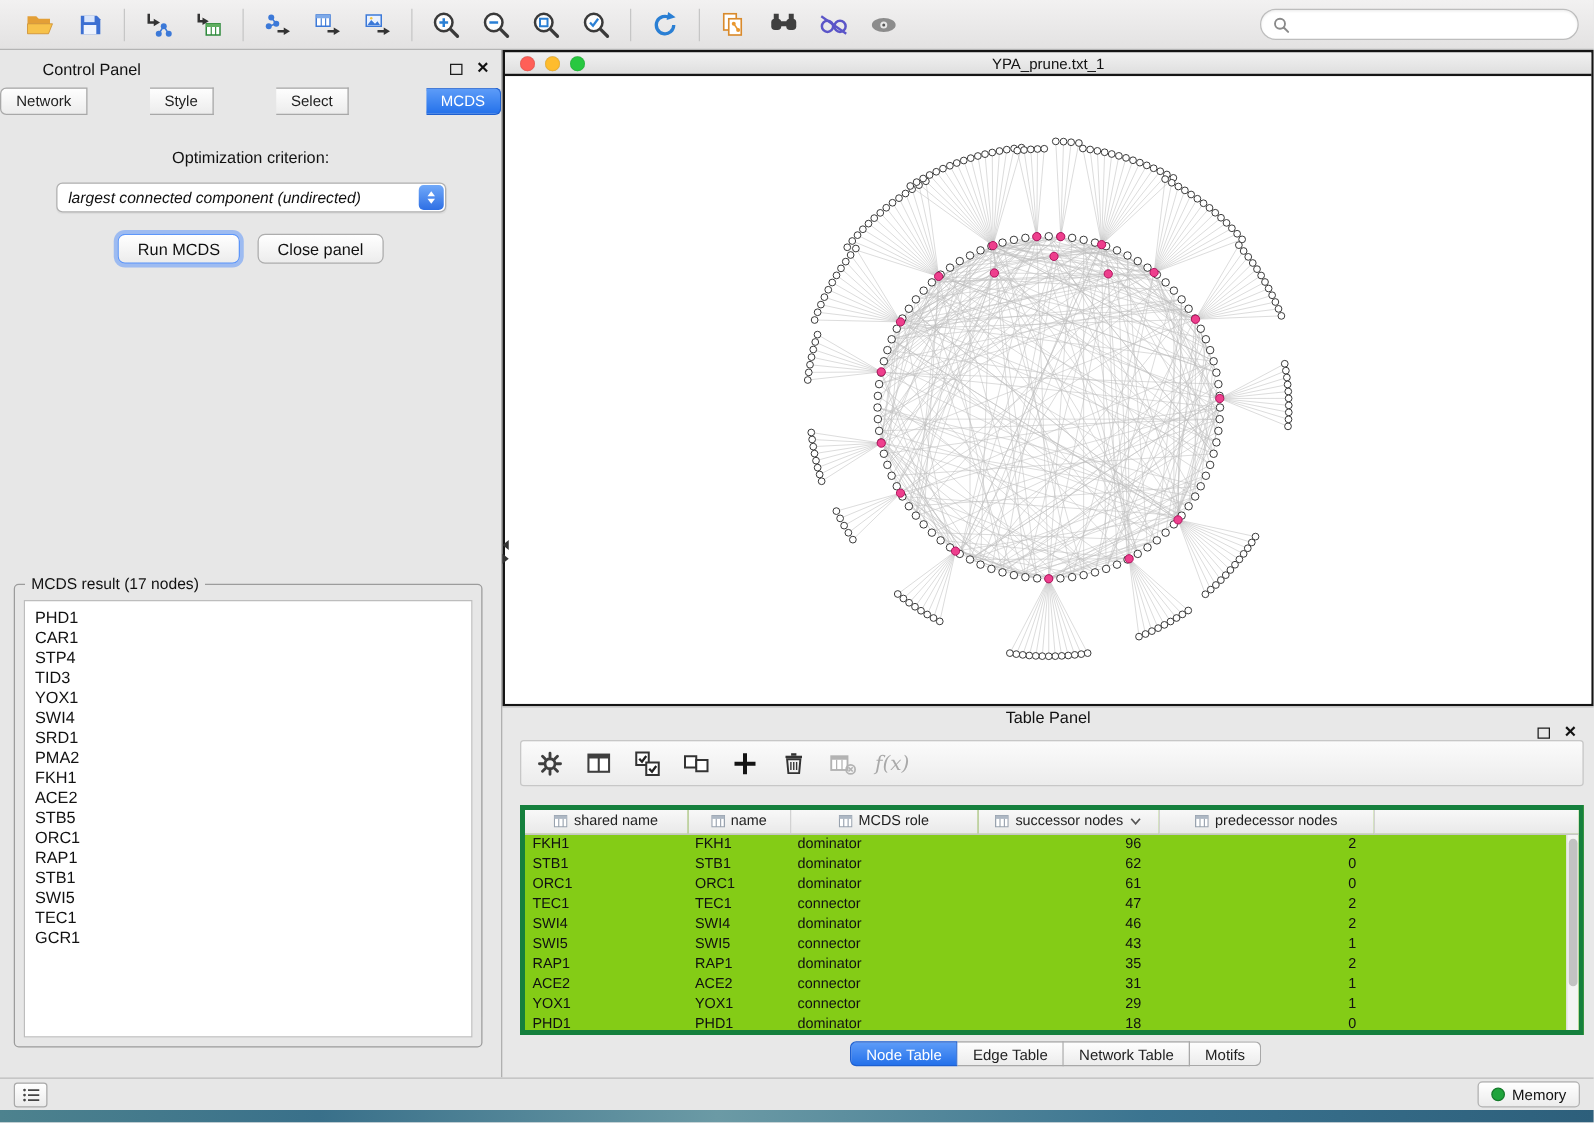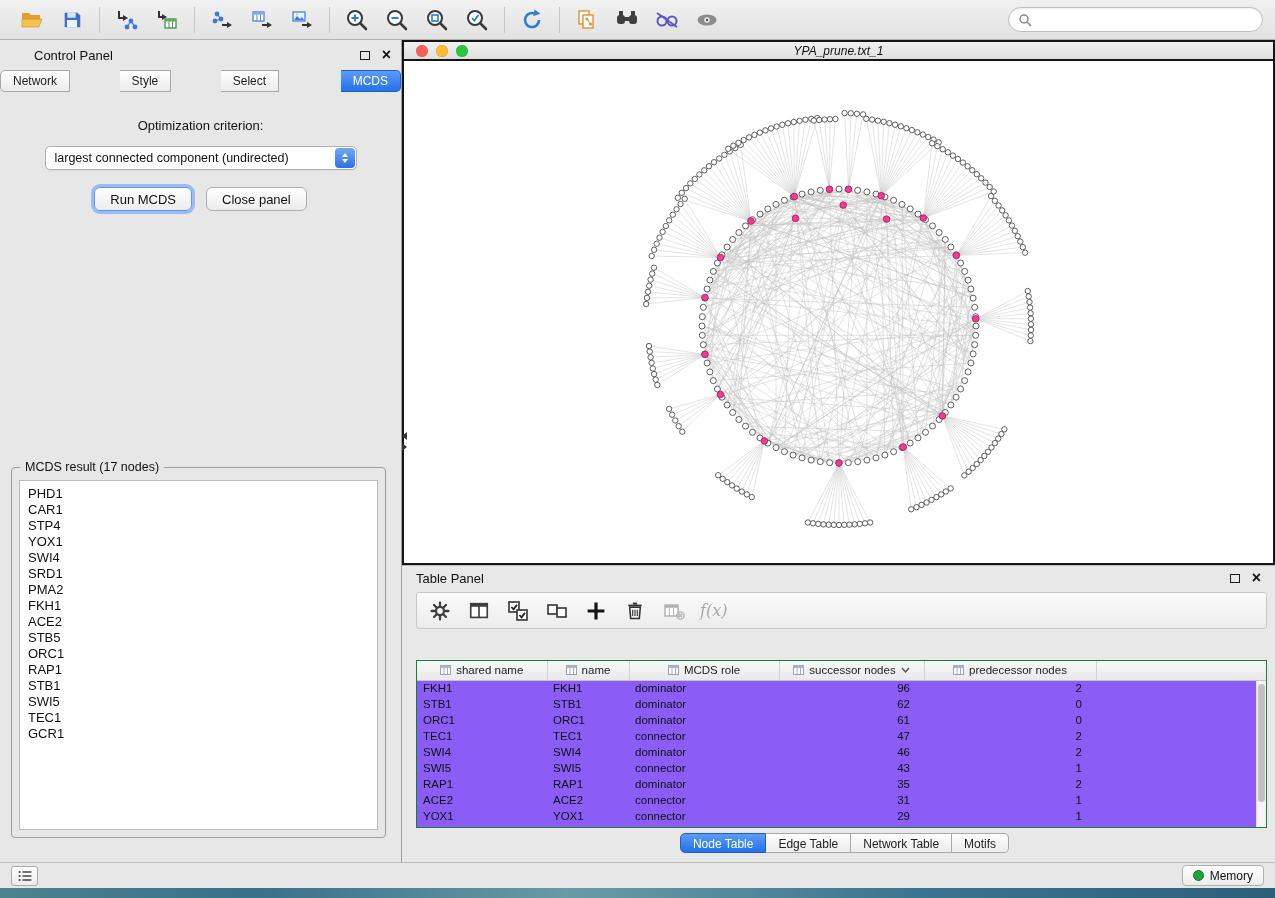--- a/index.html
+++ b/index.html
@@ -30,61 +30,61 @@
   .seg-tabs { display:flex; justify-content:space-between; height:22px; }
   .seg-tab { font-size:12px; line-height:20px; padding:0 12px; background:linear-gradient(#fefefe,#ececec);
              border:1px solid #a8a8a8; border-left:none; color:#222; }
   .seg-tab:first-child { border-left:1px solid #a8a8a8; border-radius:5px 0 0 5px; }
   .seg-tab:last-child { border-radius:0 5px 5px 0; }
   .seg-tab.selected { background:linear-gradient(#5d9cf8,#2471ea); border-color:#1d5fd0; color:#fff;margin-left:12px; }
   .cp-content { position:absolute; top:58px; left:0; right:0; bottom:0; }
   .opt-label { text-align:center; margin-top:20px; font-size:13px; }
   .combo { margin:13px auto 0; width:312px; height:24px; background:#fff; border:1px solid #b0b0b0;
            border-radius:5px; position:relative; display:flex; align-items:center; padding-left:9px;
-           font-size:12.5px; box-shadow:0 1px 1px rgba(0,0,0,.05); }
+           font-size:12.5px; box-shadow:0 1px 1px rgba(0,0,0,.05);font-style:italic; }
   .combo-stepper { position:absolute; right:1px; top:1px; bottom:1px; width:20px; border-radius:4px;
                    background:linear-gradient(#71a9f9,#2e6fe4); display:flex; flex-direction:column;
                    align-items:center; justify-content:center; gap:2px; }
   .arr-up { width:0; height:0; border-left:3.5px solid transparent; border-right:3.5px solid transparent; border-bottom:4.5px solid #fff; }
   .arr-dn { width:0; height:0; border-left:3.5px solid transparent; border-right:3.5px solid transparent; border-top:4.5px solid #fff; }
   .btn-row { display:flex; justify-content:center; gap:14px; margin-top:17px; }
   .btn { height:24px; padding:0 15px; font-size:13px; color:#111; background:linear-gradient(#ffffff,#ececec);
          border:1px solid #adadad; border-radius:6px; }
   .btn.focused { border-color:#5d96fa; box-shadow:0 0 0 3px rgba(96,152,250,.55); }
   .result-box { position:absolute; top:369px; left:11px; right:15px; bottom:24px;
                 border:1px solid #9c9c9c; border-radius:4px; }
   .result-legend { position:absolute; top:-8px; left:8px; background:#e7e7e7; padding:0 5px; font-size:12.5px; }
   .result-list { position:absolute; top:12px; left:7px; right:7px; bottom:7px; background:#fff;
                  border:1px solid #bdbdbd; list-style:none; padding:5px 0 0 8px; overflow:hidden;
                  font-size:13px; line-height:16px; }
 
   
   .right-col { flex:1; display:flex; flex-direction:column; position:relative; }
-  .network-view { height:525px; flex:none; display:flex; flex-direction:column; border:2px solid #151515; background:#fff; position:relative;font-style:italic; }
+  .network-view { height:525px; flex:none; display:flex; flex-direction:column; border:2px solid #151515; background:#fff; position:relative; }
   .nv-titlebar { height:19px; background:linear-gradient(#f1f1f1,#dfdfdf); border-bottom:2px solid #151515;
                  display:flex; align-items:center; position:relative; flex:none; }
   .traffic { position:absolute; left:12px; top:3px; display:flex; gap:8px; }
   .dot { width:12px; height:12px; border-radius:50%; box-shadow:inset 0 0 1px rgba(0,0,0,.35); }
   .nv-title { margin:0 auto; font-size:12px; color:#111; }
   .nv-canvas { flex:1; position:relative; background:#fff; overflow:hidden; }
   .nv-canvas svg { position:absolute; inset:0; }
   .split-handles { position:absolute; left:-2px; top:390px; display:flex; flex-direction:column; gap:3px; }
   .tri-l { width:0; height:0; border-top:4px solid transparent; border-bottom:4px solid transparent; border-right:5px solid #333; }
   .tri-r { width:0; height:0; border-top:4px solid transparent; border-bottom:4px solid transparent; border-left:5px solid #333; }
 
   
   .table-panel { flex:1; background:#e8e8e8; position:relative; border-top:1px solid #bdbdbd; }
-  .tp-header { height:24px; display:flex; align-items:center; padding:0 14px; font-size:13px; }
+  .tp-header { height:24px; display:flex; align-items:center; padding:0 14px; font-size:13px;flex-direction:column; }
   .tp-toolbar { margin:2px 8px 0 14px; height:37px; background:linear-gradient(#fbfbfb,#ececec);
                 border:1px solid #c7c7c7; border-radius:3px; display:flex; align-items:center;
                 padding:0 10px; gap:13px; }
   .tp-icon { width:26px; height:26px; display:flex; align-items:center; justify-content:center; }
   .fx-label { font-family:"DejaVu Serif", serif; font-style:italic; font-size:16px; color:#a9a9a9; }
-  .tp-tablewrap { position:absolute; left:14px; right:8px; top:78px; bottom:34px; background:#8b5cf6;
-                  border:1px solid #15803d; overflow:hidden;margin-top:16px; }
+  .tp-tablewrap { position:absolute; left:14px; right:8px; top:78px; bottom:34px; background:#84cc16;
+                  border:4px solid #15803d; overflow:hidden; }
   table.datatable { border-collapse:collapse; table-layout:fixed; width:1075px; font-size:11.5px; }
   .datatable th { background:linear-gradient(#f8f8f8,#e9e9e9); border-right:1px solid #d2d2d2;
                   border-bottom:1px solid #c6c6c6; height:19px; font-weight:normal; font-size:11.5px;
                   text-align:center; color:#222; white-space:nowrap; overflow:hidden; }
   .datatable th .th-inner { display:flex; align-items:center; justify-content:center; gap:5px; }
   .datatable td { height:16px; padding:0 6px; white-space:nowrap; overflow:hidden; color:#111; }
   .datatable td.num { text-align:right; padding-right:14px; }
   .vscroll { position:absolute; top:20px; right:0; bottom:0; width:10px; background:#f4f4f4; border-left:1px solid #e0e0e0; }
   .vthumb { position:absolute; top:3px; left:1px; right:1px; height:118px; background:#c2c2c2; border-radius:4px; }
   .tp-tabs { position:absolute; bottom:9px; left:0; right:0; display:flex; justify-content:center; height:20px; }
@@ -276,20 +276,21 @@
         <div class="btn-row">
           <button class="btn focused">Run MCDS</button>
           <button class="btn">Close panel</button>
         </div>
         <div class="result-box">
           <span class="result-legend">MCDS result (17 nodes)</span>
           <ul class="result-list" id="result-list">
               <li>PHD1</li>
               <li>CAR1</li>
               <li>STP4</li>
+              <li>TID3</li>
               <li>YOX1</li>
               <li>SWI4</li>
               <li>SRD1</li>
               <li>PMA2</li>
               <li>FKH1</li>
               <li>ACE2</li>
               <li>STB5</li>
               <li>ORC1</li>
               <li>RAP1</li>
               <li>STB1</li>

